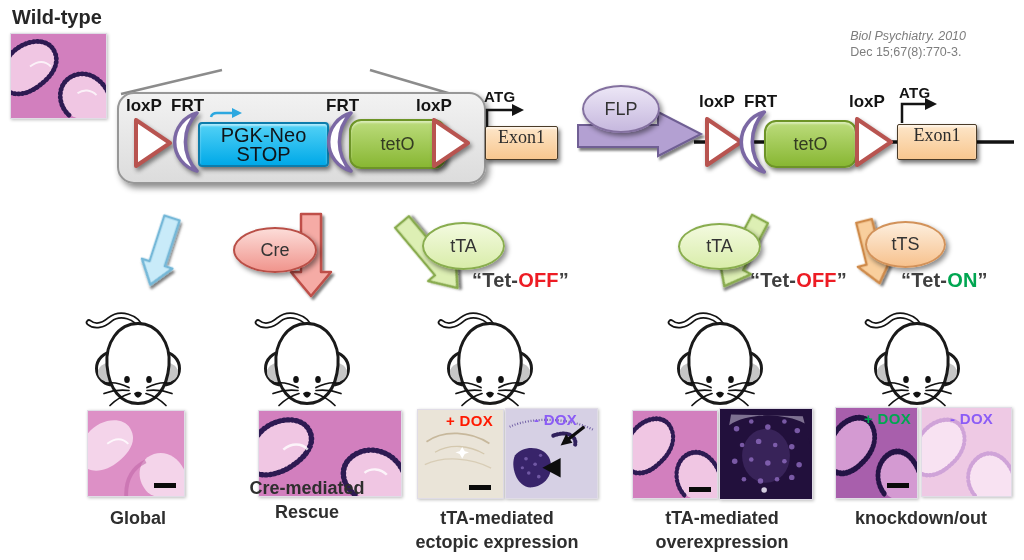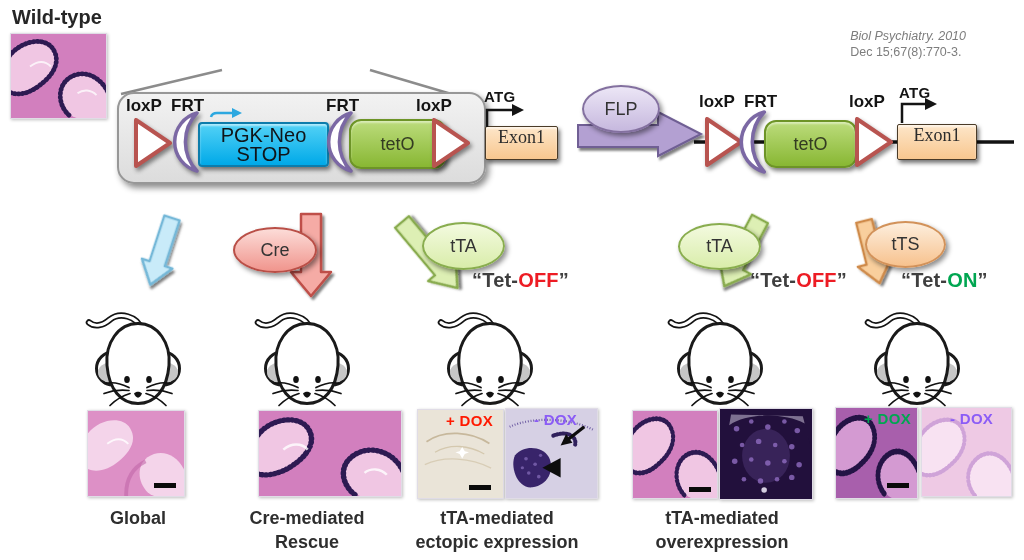--- a/index.html
+++ b/index.html
@@ -462,28 +462,29 @@
       <path d="M104,76 C96,48 76,42 62,54 C50,64 52,80 62,90 C74,100 100,98 104,90 Z" fill="#f8e2f2"></path>
       <path d="M-6,36 C4,12 36,4 45,21 C53,36 42,51 31,59 C19,69 3,73 -7,63" fill="none" stroke="#cfa3d8" stroke-width="4.5" stroke-dasharray="1 3" stroke-linecap="round"></path>
       <path d="M105,74 C96,46 74,40 60,53 C48,64 50,81 61,91" fill="none" stroke="#cfa3d8" stroke-width="4.5" stroke-dasharray="1 3" stroke-linecap="round"></path>
     </svg>
     <div class="dox dox-black">- DOX</div>
   </div>
 
   <div class="abs caption" style="left:58px;top:506px;width:160px;">
     <div>Global</div>
   </div>
-  <div class="abs caption" style="left:227px;top:506px;width:160px;">
+  <div class="abs caption" style="left:227px;top:476px;width:160px;">
     <div>Cre-mediated</div>
     <div>Rescue</div>
   </div>
   <div class="abs caption" style="left:397px;top:506px;width:200px;">
     <div>tTA-mediated</div>
     <div>ectopic expression</div>
   </div>
   <div class="abs caption" style="left:622px;top:506px;width:200px;">
     <div>tTA-mediated</div>
     <div>overexpression</div>
   </div>
   <div class="abs caption" style="left:821px;top:506px;width:200px;">
+    <div>knockdown/out</div>
   </div>
 
 </div>
 
 </body></html>

